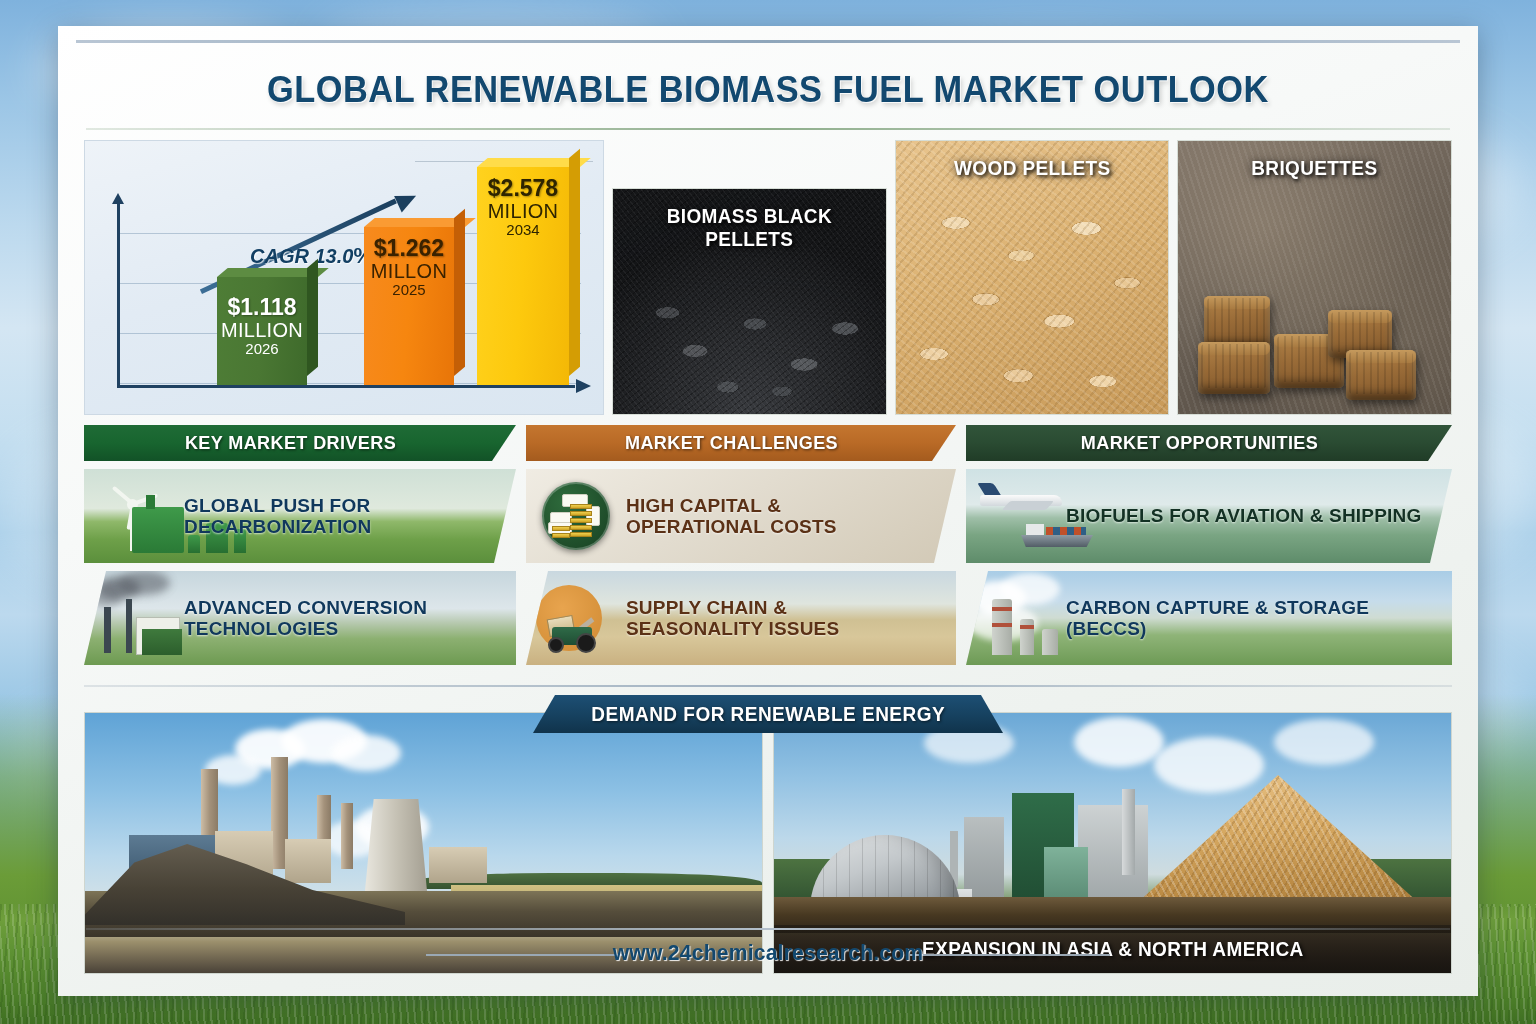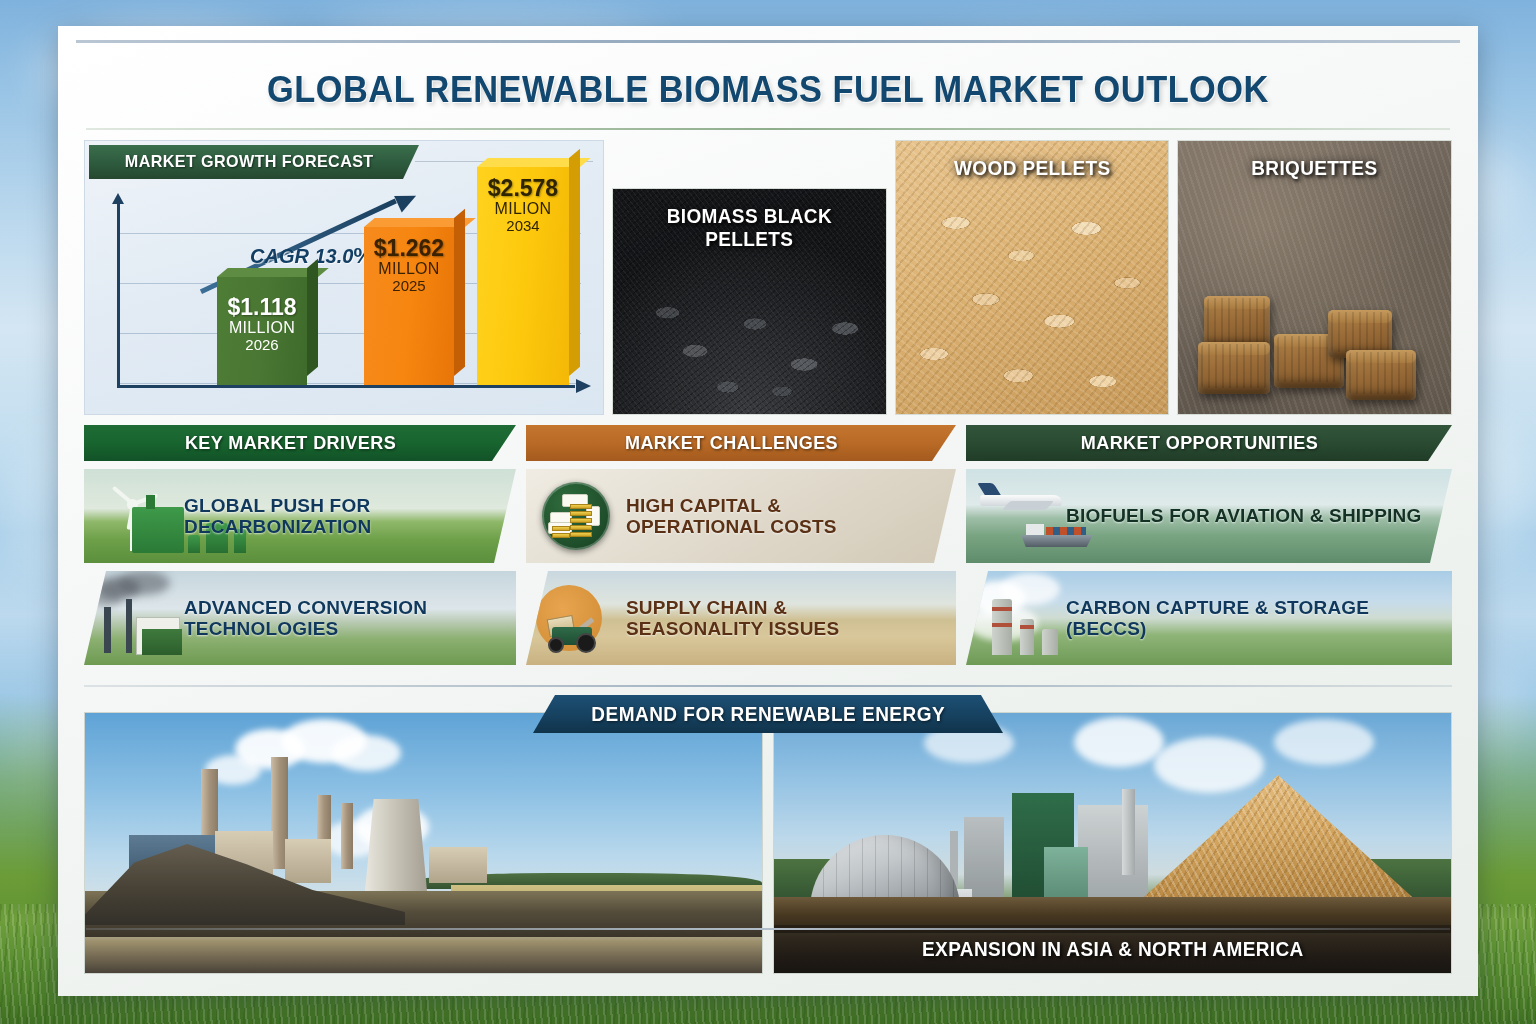--- a/index.html
+++ b/index.html
@@ -85,21 +85,21 @@
     border-bottom:11px solid #1f4161; border-left:6px solid transparent; border-right:6px solid transparent; }
 
   .bar { position:absolute; bottom:19px; border-radius:1px; }
   .bar .face { position:absolute; inset:0; }
   .bar .side { position:absolute; top:-9px; right:-11px; width:11px; bottom:9px;
     transform:skewY(-40deg); transform-origin:top left; }
   .bar .topf { position:absolute; top:-9px; left:0; right:-11px; height:9px;
     transform:skewX(-50deg); transform-origin:bottom left; }
   .bar .lbl { position:absolute; left:0; right:0; top:10px; text-align:center; line-height:1.04; }
   .bar .v { font-size:23px; font-weight:bold; display:block; text-shadow:1px 1px 2px rgba(0,0,0,.35); }
-  .bar .u { font-size:16px; display:block; letter-spacing:.3px; }
+  .bar .u { font-size:20px; display:block; letter-spacing:.3px; }
   .bar .y { font-size:15px; display:block; }
 
   .b1 { left:118px; width:90px; height:108px; }
   .b1 .face{ background:linear-gradient(95deg,#4e7d36 0%,#4a7733 50%,#3e6a2b 100%); }
   .b1 .side{ background:#2f5620; } .b1 .topf{ background:#5d8c42; }
   .b1 .lbl{ color:#fff;margin-top:9px; }
 
   .b2 { left:265px; width:90px; height:158px; }
   .b2 .face{ background:linear-gradient(95deg,#f78a1e 0%,#f6860f 50%,#e87508 100%); }
   .b2 .side{ background:#c45f06; } .b2 .topf{ background:#fa9b33; }
@@ -367,23 +367,20 @@
 
   <div class="title-zone">
     <div class="title">GLOBAL RENEWABLE BIOMASS FUEL MARKET OUTLOOK</div>
   </div>
   <div class="title-rule"></div>
 
   <div class="toprow">
 
     <div class="chart-card">
       <div class="head-rule"></div>
-      <div class="chart-head">
-        <span>MARKET GROWTH FORECAST</span>
-      </div>
 
       <div class="plot">
         <div class="gridline" style="top:40px;"></div>
         <div class="gridline" style="top:90px;"></div>
         <div class="gridline" style="top:140px;"></div>
         <div class="gridline" style="top:190px;"></div>
         <div class="yaxis"></div>
         <div class="yarrow"></div>
         <div class="xaxis"></div>
         <div class="xarrow"></div>
@@ -615,15 +612,20 @@
       <div class="dome"></div>
       <div class="chipmound"></div>
       <div class="exp-ground"></div>
       <div class="capbar">
         <span>EXPANSION IN ASIA &amp; NORTH AMERICA</span>
       </div>
     </div>
   </div>
 
   <div class="footer-rule"></div>
+  <div class="footer">
+    <div class="line l1"></div>
+    <div class="line l2"></div>
+    <div class="url">www.24chemicalresearch.com</div>
+  </div>
 
  </div>
 </div>
 
 </body></html>

